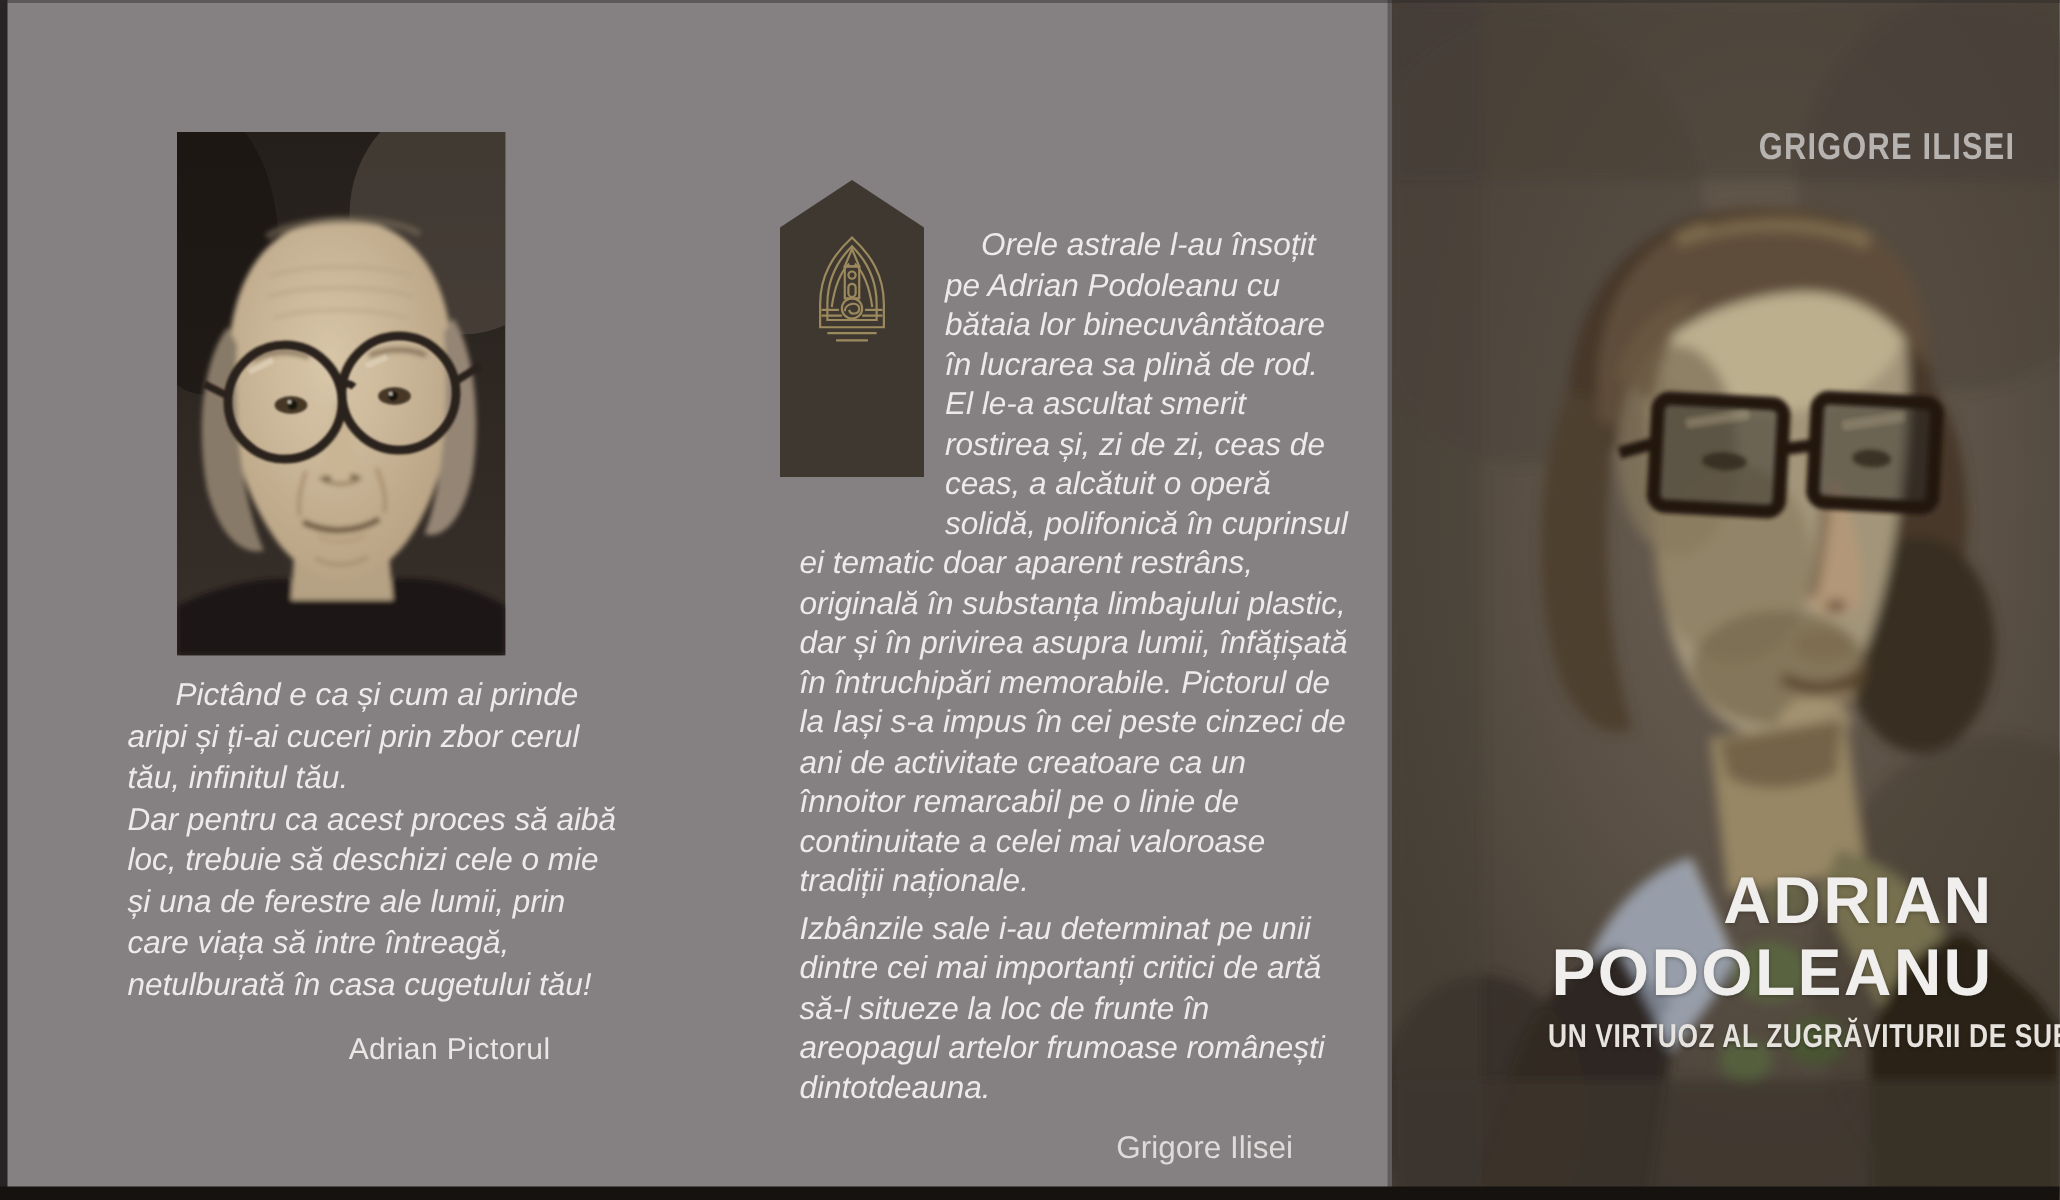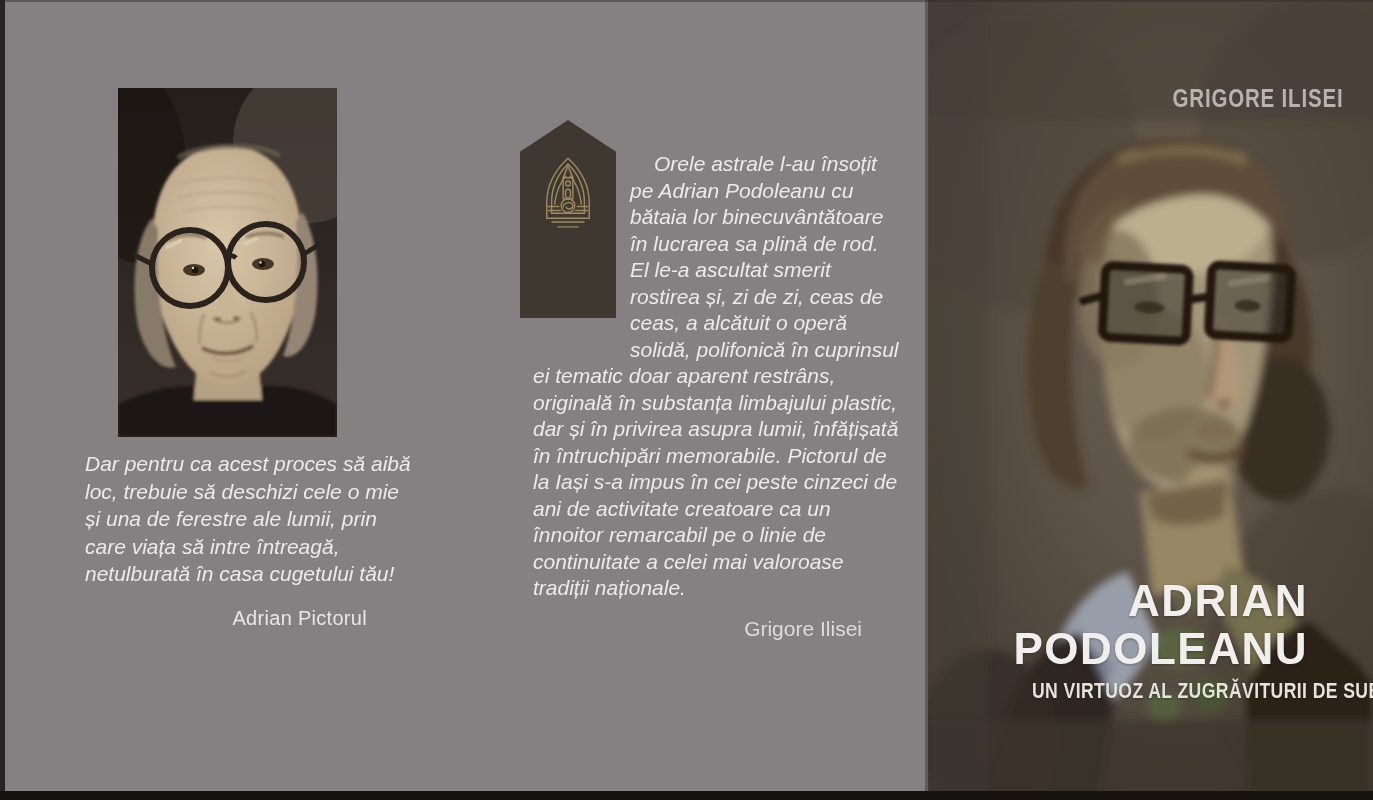--- a/index.html
+++ b/index.html
@@ -56,21 +56,21 @@
   .front { position:absolute; left:928px; top:0; width:445px; height:800px; background:#473f37; }
   .front svg.painting { position:absolute; left:0; top:0; width:445px; height:800px; }
   .author {
     position:absolute; top:84px; right:30px;
     font-size:25px; font-weight:bold; letter-spacing:1px; color:#b6b3b0;
     transform:scaleX(.82); transform-origin:100% 50%; white-space:nowrap;
   }
   .title { position:absolute; top:577px; right:37px; width:380px; text-align:right; color:#f1efed; }
   .t1, .t2 {
     font-size:44px; font-weight:bold; line-height:48px; letter-spacing:1.5px;
-    margin-right:28px; text-shadow:0 1px 3px rgba(20,16,12,.35); white-space:nowrap;
+    margin-right:7px; text-shadow:0 1px 3px rgba(20,16,12,.35); white-space:nowrap;
   }
   .subtitle {
     margin-top:5px; font-size:22px; font-weight:bold; letter-spacing:.5px; color:#e6e3df;
     transform:scaleX(.8); transform-origin:100% 50%; white-space:nowrap;
     text-shadow:0 1px 2px rgba(20,16,12,.35);
   }
 </style>
 </head>
 <body>
 
@@ -134,20 +134,21 @@
           <circle cx="77" cy="182" r="3.2" fill="#171310"></circle>
           <circle cx="75" cy="180" r="1.2" fill="#efe6d6" opacity=".9"></circle>
           <ellipse cx="145" cy="176" rx="11" ry="6" fill="#463828"></ellipse>
           <circle cx="144" cy="176" r="3.2" fill="#171310"></circle>
           <circle cx="142.5" cy="174.5" r="1.2" fill="#efe6d6" opacity=".9"></circle>
         </g>
       </svg>
     </div>
 
     <div class="quote">
+      <p class="p1">Pictând e ca și cum ai prinde aripi și ți-ai cuceri prin zbor cerul tău, infinitul tău.</p>
       <p class="p2">Dar pentru ca acest proces să aibă loc, trebuie să deschizi cele o mie și una de ferestre ale lumii, prin care viața să intre întreagă, netulburată în casa cugetului tău!</p>
       <div class="quote-sig">Adrian Pictorul</div>
     </div>
 
     <div class="blurb">
       <div class="badge">
         <svg viewBox="0 0 58 80" xmlns="http://www.w3.org/2000/svg" fill="none" stroke="#9c8a5e" stroke-width="1.5">
           <path d="M29,2 C16,14 7,28 7,48 L7,64 L51,64 L51,48 C51,28 42,14 29,2 Z"></path>
           <path d="M29,8 C19,18 12,30 12,48 L12,59 L46,59 L46,48 C46,30 39,18 29,8 Z"></path>
           <path d="M29,10 L24,22 L34,22 Z"></path>
@@ -156,20 +157,21 @@
           <rect x="26.5" y="34" width="5" height="9" rx="2.5"></rect>
           <path d="M15,50 C17,36 21,26 27,20"></path>
           <path d="M43,50 C41,36 37,26 31,20"></path>
           <circle cx="29" cy="51" r="7"></circle>
           <path d="M24,53 C24,47 34,46 34,51 C34,55 28,56 27,52"></path>
           <path d="M8,52 L20,52 M8,56 L22,56 M38,52 L50,52 M36,56 L50,56"></path>
           <path d="M12,68 L46,68 M18,73 L40,73"></path>
         </svg>
       </div>
       <p class="p1">Orele astrale l-au însoțit pe Adrian Podoleanu cu bătaia lor binecuvântătoare în lucrarea sa plină de rod. El le-a ascultat smerit rostirea și, zi de zi, ceas de ceas, a alcătuit o operă solidă, polifonică în cuprinsul ei tematic doar aparent restrâns, originală în substanța limbajului plastic, dar și în privirea asupra lumii, înfățișată în întruchipări memorabile. Pictorul de la Iași s-a impus în cei peste cinzeci de ani de activitate creatoare ca un înnoitor remarcabil pe o linie de continuitate a celei mai valoroase tradiții naționale.</p>
+      <p class="p2">Izbânzile sale i-au determinat pe unii dintre cei mai importanți critici de artă să-l situeze la loc de frunte în areopagul artelor frumoase românești dintotdeauna.</p>
       <div class="blurb-sig">Grigore Ilisei</div>
     </div>
   </div>
 
   <div class="front">
     <svg class="painting" viewBox="0 0 445 800" xmlns="http://www.w3.org/2000/svg">
       <defs>
         <radialGradient id="cbg" cx="56%" cy="40%" r="65%">
           <stop offset="0" stop-color="#6e6255"></stop>
             <stop offset=".55" stop-color="#5a5045"></stop>

